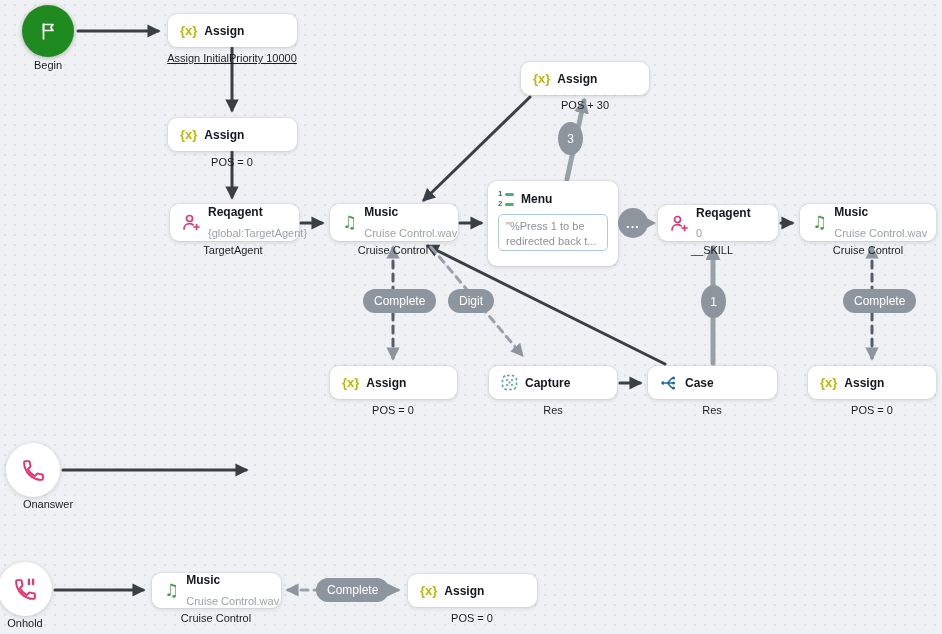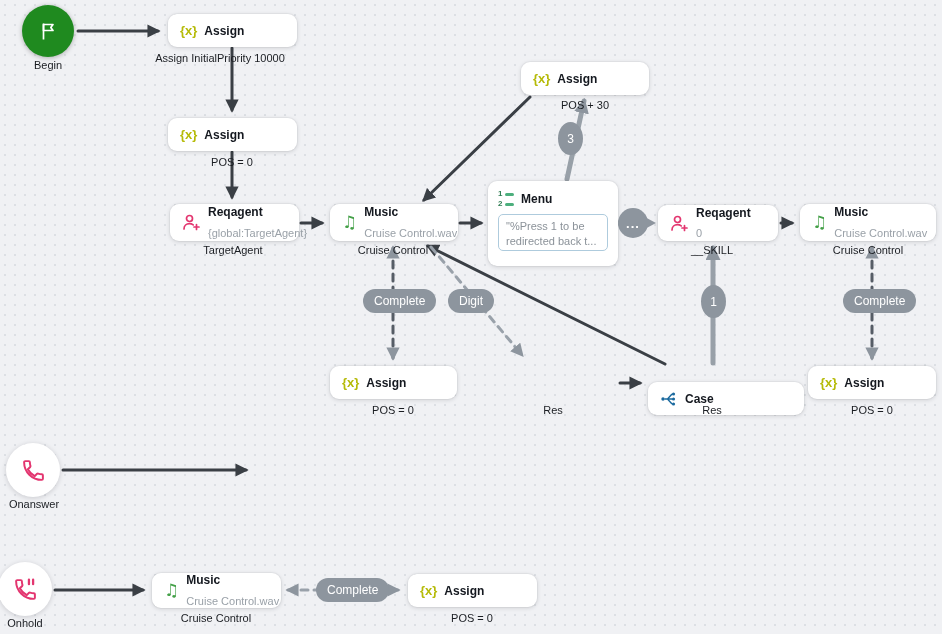--- a/index.html
+++ b/index.html
@@ -90,21 +90,21 @@
           <path d="M6.5 4.5h9.5l-2.2 3 2.2 3H6.5z"></path>
         </svg>
     </span>
   </div>
   <div class="cap" style="left:48px;top:59px;">Begin</div>
 
   <div class="node" style="left:168px;top:14px;width:129px;height:33px;">
     <span class="assign-x">{x}</span>
     <span class="title">Assign</span>
   </div>
-  <div class="cap" style="left:220px;top:52px;">Assign InitialPriority 10000</div>
+  <div class="cap" style="left:232px;top:52px;text-decoration:underline;">Assign InitialPriority 10000</div>
 
   <div class="node" style="left:168px;top:118px;width:129px;height:33px;">
     <span class="assign-x">{x}</span>
     <span class="title">Assign</span>
   </div>
   <div class="cap" style="left:232px;top:156px;">POS = 0</div>
 
   <div class="node" style="left:170px;top:204px;width:129px;height:37px;">
     <span class="icon-wrap">
       <svg width="19" height="19" viewBox="0 0 19 19">
@@ -175,23 +175,38 @@
     </span>
   </div>
   <div class="cap" style="left:868px;top:244px;">Cruise Control</div>
 
   <div class="node" style="left:330px;top:366px;width:127px;height:33px;">
     <span class="assign-x">{x}</span>
     <span class="title">Assign</span>
   </div>
   <div class="cap" style="left:393px;top:404px;">POS = 0</div>
 
+  <div class="node" style="left:489px;top:366px;width:128px;height:33px;">
+    <span class="icon-wrap">
+      <svg width="17" height="17" viewBox="0 0 17 17">
+          <rect x="1.5" y="1.5" width="14" height="14" rx="4.5" fill="none" stroke="#4caf7d" stroke-width="1.6" stroke-dasharray="2.6 2.2"></rect>
+          <g fill="#4caf7d">
+            <circle cx="6" cy="6" r="1.1"></circle>
+            <circle cx="11" cy="6" r="1.1"></circle>
+            <circle cx="6" cy="11" r="1.1"></circle>
+            <circle cx="11" cy="11" r="1.1"></circle>
+            <circle cx="8.5" cy="8.5" r="1.1"></circle>
+          </g>
+        </svg>
+    </span>
+    <span class="title">Capture</span>
+  </div>
   <div class="cap" style="left:553px;top:404px;">Res</div>
 
-  <div class="node" style="left:648px;top:366px;width:156px;height:33px;margin-top:16px;">
+  <div class="node" style="left:648px;top:366px;width:129px;height:33px;">
     <span class="icon-wrap">
       <svg width="18" height="16" viewBox="0 0 18 16">
           <g stroke="#1a699e" stroke-width="1.4" fill="none">
             <path d="M4.5 8h3M7.5 8L12 3M7.5 8H12M7.5 8L12 13"></path>
           </g>
           <g fill="#1a699e">
             <circle cx="3" cy="8" r="1.7"></circle>
             <circle cx="13.5" cy="3" r="1.6"></circle>
             <circle cx="13.5" cy="8" r="1.6"></circle>
             <circle cx="13.5" cy="13" r="1.6"></circle>
@@ -208,21 +223,21 @@
   </div>
   <div class="cap" style="left:872px;top:404px;">POS = 0</div>
 
   <div class="circle-node white-circ" style="left:6px;top:443px;width:54px;height:54px;">
     <span class="icon-wrap">
       <svg width="25" height="25" viewBox="0 0 24 24">
           <path d="M6.62 10.79c1.44 2.83 3.76 5.14 6.59 6.59l2.2-2.2c.27-.27.67-.36 1.02-.24 1.12.37 2.33.57 3.57.57.55 0 1 .45 1 1V20c0 .55-.45 1-1 1-9.39 0-17-7.61-17-17 0-.55.45-1 1-1h3.5c.55 0 1 .45 1 1 0 1.25.2 2.45.57 3.57.11.35.03.74-.25 1.02l-2.2 2.2z" fill="none" stroke="#e3356f" stroke-width="1.9"></path>
         </svg>
     </span>
   </div>
-  <div class="cap" style="left:34px;top:498px;">Onanswer</div>
+  <div class="cap" style="left:48px;top:498px;">Onanswer</div>
 
 
   <div class="circle-node white-circ" style="left:-2px;top:562px;width:54px;height:54px;">
     <span class="icon-wrap">
       <svg width="25" height="25" viewBox="0 0 24 24">
           <path d="M6.62 10.79c1.44 2.83 3.76 5.14 6.59 6.59l2.2-2.2c.27-.27.67-.36 1.02-.24 1.12.37 2.33.57 3.57.57.55 0 1 .45 1 1V20c0 .55-.45 1-1 1-9.39 0-17-7.61-17-17 0-.55.45-1 1-1h3.5c.55 0 1 .45 1 1 0 1.25.2 2.45.57 3.57.11.35.03.74-.25 1.02l-2.2 2.2z" fill="none" stroke="#e3356f" stroke-width="1.9"></path>
           <rect x="14.2" y="1.5" width="2.2" height="6.5" rx="1.1" fill="#e3356f"></rect>
           <rect x="18.2" y="1.5" width="2.2" height="6.5" rx="1.1" fill="#e3356f"></rect>
         </svg>
     </span>

